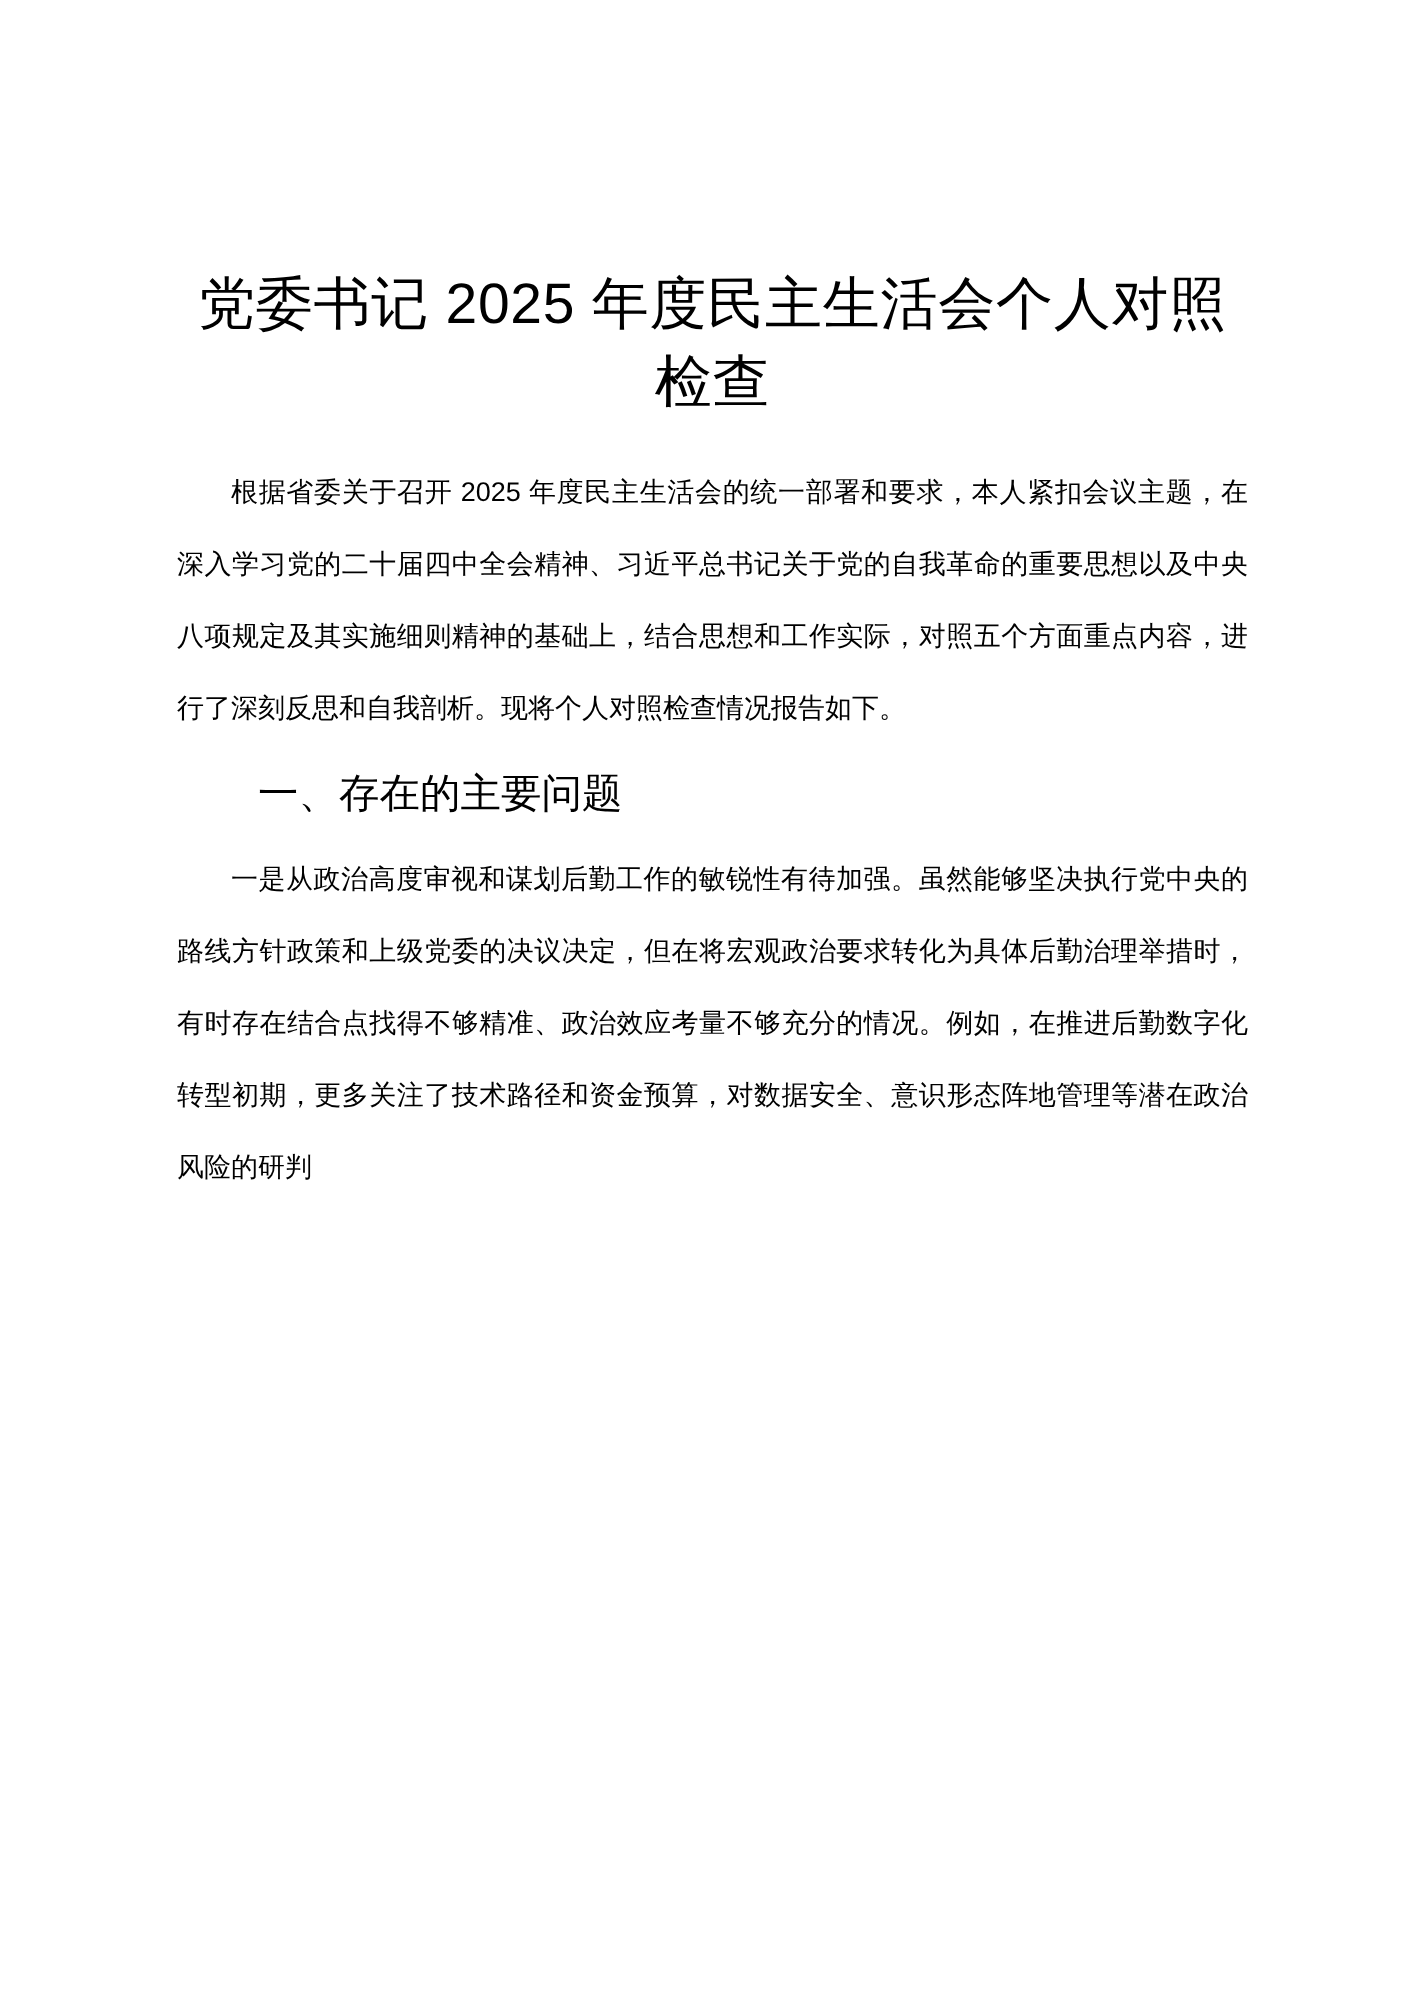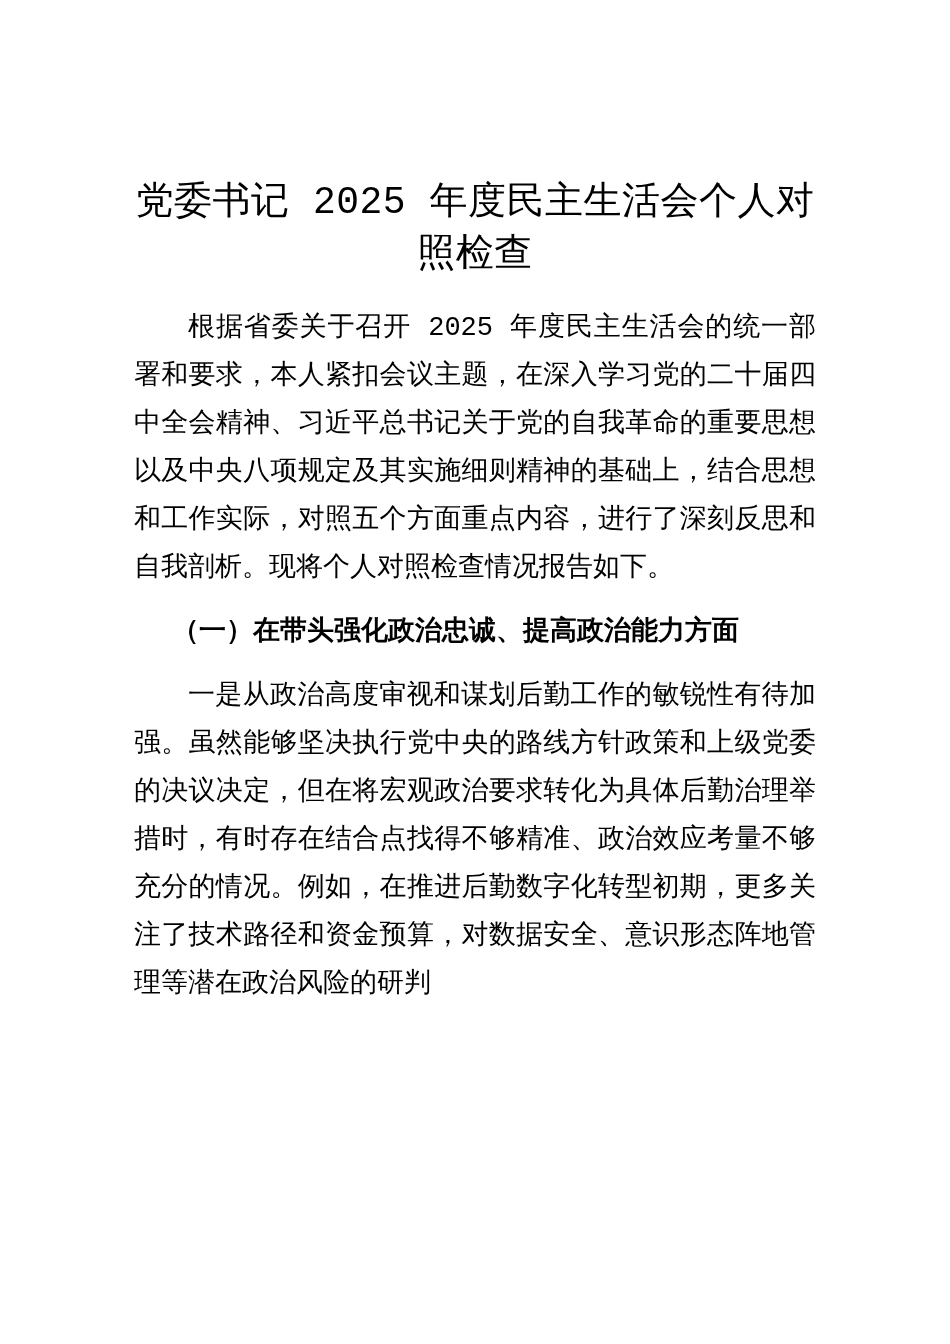--- a/index.html
+++ b/index.html
@@ -7,39 +7,39 @@
     padding: 0;
     background: #ffffff;
   }
   .page {
     position: relative;
     width: 950px;
     height: 1344px;
     background: #ffffff;
     color: #000000;
     overflow: hidden;
-    font-family: Liberation Mono, monospace;
+    font-family: Liberation Sans, sans-serif;
   }
   .content {
     padding: 177px 118px 0 118px;
   }
   .doc-title {
     margin: 0 0 23px 0;
     font-size: 38px;
     font-weight: 400;
     line-height: 52px;
     text-align: center;
     letter-spacing: 0.5px;
   }
   .title-line {
     display: block;
   }
   .body-para {
-    margin: 16px;
-    font-size: 27px;
+    margin: 0;
+    font-size: 18px;
     font-weight: 400;
     line-height: 48px;
     text-align: justify;
     text-indent: 2em;
     word-break: normal;
   }
   .section-heading {
     margin: 9px 0;
     font-size: 27px;
     font-weight: 400;
@@ -61,20 +61,20 @@
 
 <div class="page">
   <div class="content">
 
     <h1 class="doc-title">
       <span class="title-line">党委书记 2025 年度民主生活会个人对照检查</span>
     </h1>
 
     <p class="body-para">根据省委关于召开 2025 年度民主生活会的统一部署和要求，本人紧扣会议主题，在深入学习党的二十届四中全会精神、习近平总书记关于党的自我革命的重要思想以及中央八项规定及其实施细则精神的基础上，结合思想和工作实际，对照五个方面重点内容，进行了深刻反思和自我剖析。现将个人对照检查情况报告如下。</p>
 
+    <h2 class="section-heading">一、存在的主要问题</h2>
 
 
-    <h3 class="sub-heading">（一）在带头强化政治忠诚、提高政治能力方面</h3>
 
     <p class="body-para">一是从政治高度审视和谋划后勤工作的敏锐性有待加强。虽然能够坚决执行党中央的路线方针政策和上级党委的决议决定，但在将宏观政治要求转化为具体后勤治理举措时，有时存在结合点找得不够精准、政治效应考量不够充分的情况。例如，在推进后勤数字化转型初期，更多关注了技术路径和资金预算，对数据安全、意识形态阵地管理等潜在政治风险的研判</p>
 
   </div>
 </div>
 
 </body></html>

